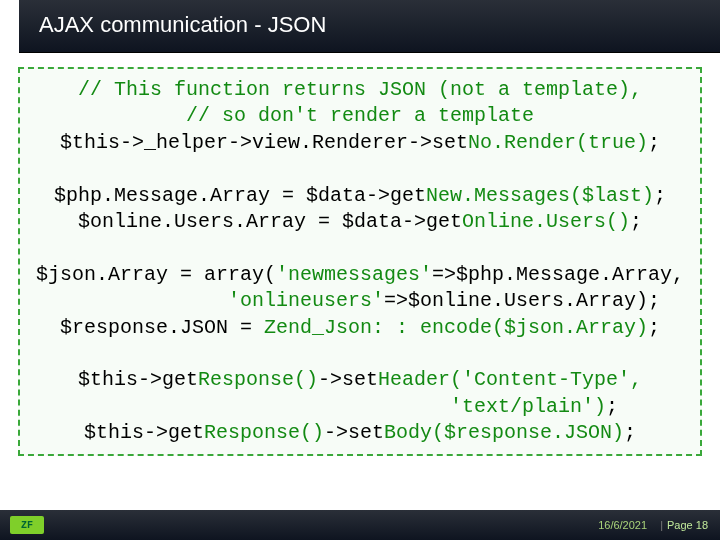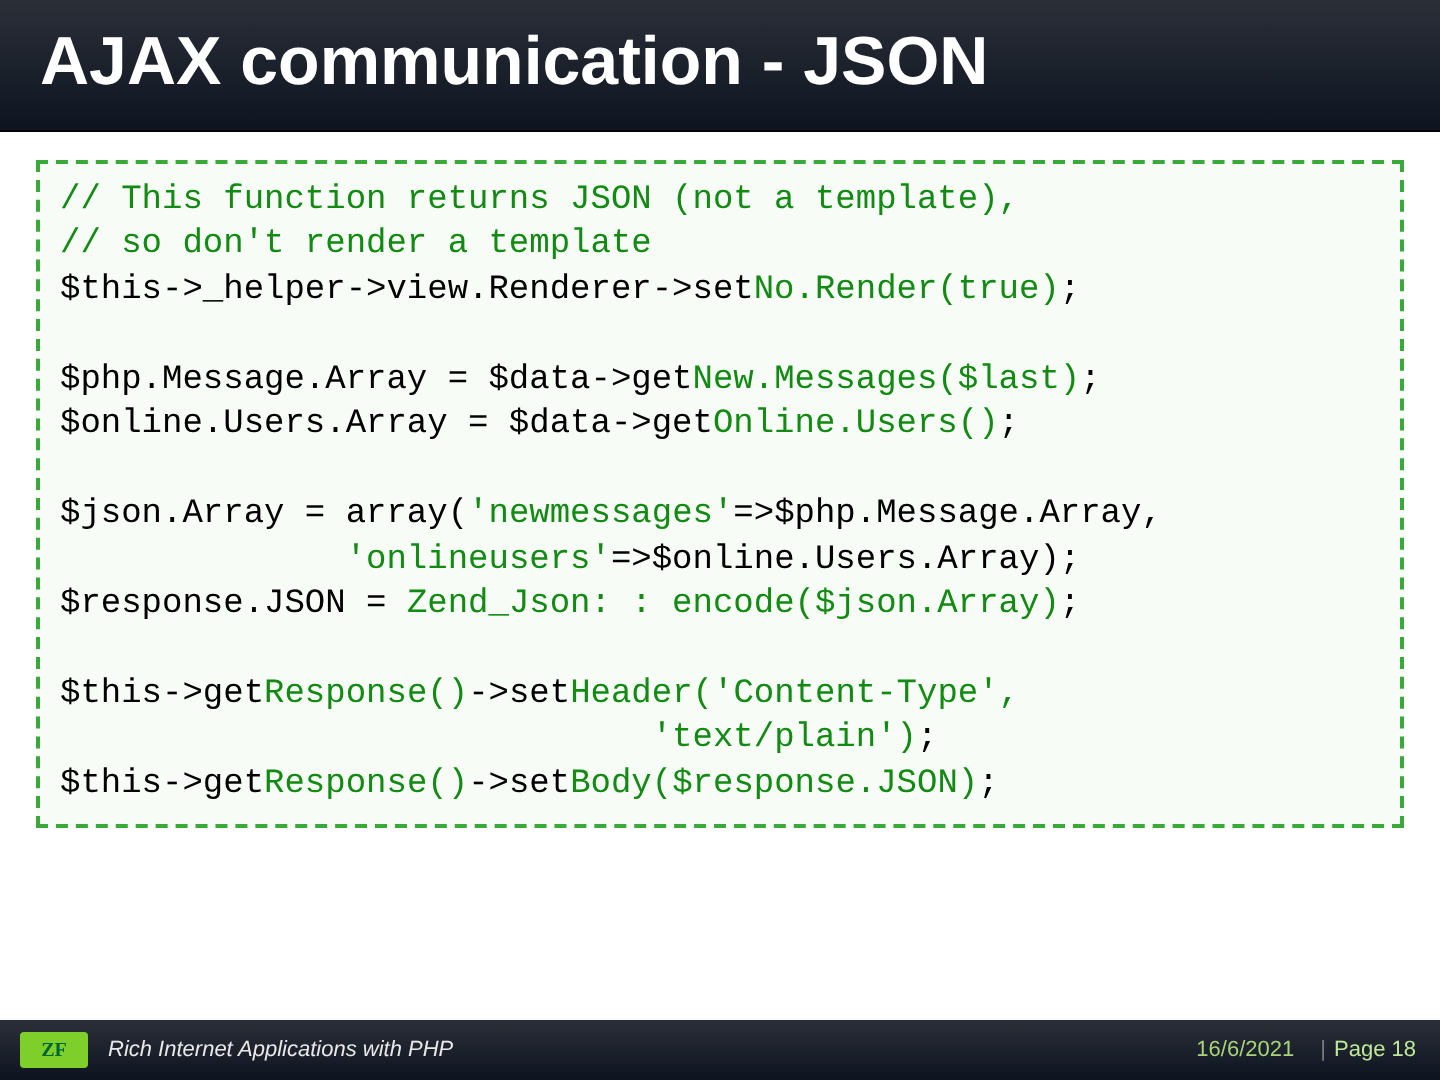--- a/index.html
+++ b/index.html
@@ -3,23 +3,24 @@
 <meta charset="utf-8">
 <style>
   * { box-sizing: border-box; margin: 0; padding: 0; }
   html, body { width: 720px; height: 540px; overflow: hidden; font-family: Arial, Helvetica, sans-serif; }
   body { background: #fff; display: flex; flex-direction: column; }
 
   .title-bar {
     background: linear-gradient(to bottom, #2a2f38 0%, #0e1420 100%);
     color: #fff;
     padding: 12px 20px 14px 20px;
-    font-size: 34px;
-    font-weight: bold;
+    font-size: 22px;
+    font-weight: normal;
     border-bottom: 1px solid #000;
+    margin-left: 19px;
   }
 
   .content {
     flex: 1;
     padding: 14px 18px 4px 18px;
     position: relative;
   }
 
   .subtitle {
     font-size: 14px;
@@ -27,25 +28,26 @@
     color: #000;
     margin-bottom: 6px;
     padding-left: 2px;
   }
 
   .code-box {
     border: 2px dashed #3aa83a;
     background: #f7fcf7;
     padding: 8px 10px;
     font-family: "Courier New", Courier, monospace;
-    font-size: 17px;
+    font-size: 20px;
     line-height: 1.32;
     color: #000;
     white-space: pre;
     overflow: hidden;
+    text-align: center;
   }
   .code-box .green { color: #138a13; }
 
   .footer {
     height: 30px;
     background: linear-gradient(to bottom, #2a2f38 0%, #0e1420 100%);
     display: flex;
     align-items: center;
     color: #fff;
     font-size: 11px;
@@ -53,21 +55,21 @@
     position: relative;
   }
   .zf-logo {
     width: 34px;
     height: 18px;
     background: #7fcf2a;
     border-radius: 2px;
     margin-right: 10px;
     display: flex; align-items: center; justify-content: center;
     font-size: 10px; font-weight: bold; color: #063;
-    font-family: Liberation Serif, serif;
+    font-family: Liberation Mono, monospace;
   }
   .footer-left { font-style: italic; color: #e8e8e8; }
   .footer-right { position: absolute; right: 12px; color: #c0e89a; }
   .footer-date { color: #a9d37a; margin-right: 6px; }
   .footer-page .bar { color: #7a7a7a; margin: 0 4px; }
 </style>
 </head>
 <body>
 
 <div class="title-bar">
@@ -87,18 +89,17 @@
 <span>              </span><span class="green">'onlineusers'</span><span>=&gt;$online.Users.Array);</span>
 <span>$response.JSON = </span><span class="green">Zend_Json: : encode($json.Array)</span><span>;</span>
 <span></span>
 <span>$this-&gt;get</span><span class="green">Response()</span><span>-&gt;set</span><span class="green">Header('Content-Type',</span>
 <span>                             </span><span class="green">'text/plain')</span><span>;</span>
 <span>$this-&gt;get</span><span class="green">Response()</span><span>-&gt;set</span><span class="green">Body($response.JSON)</span><span>;</span></div>
 </div>
 
 <div class="footer">
   <div class="zf-logo">ZF</div>
-  <div class="footer-left">Rich Internet Applications with PHP</div>
   <div class="footer-right">
     <span class="footer-date">16/6/2021</span>
     <span class="footer-page"><span class="bar">|</span><span>Page 18</span></span>
   </div>
 </div>
 
 </body></html>

